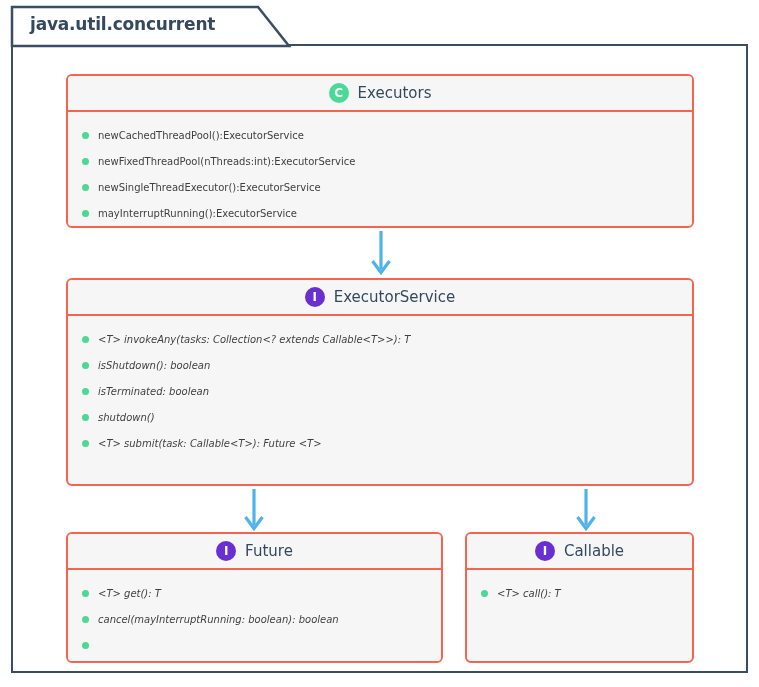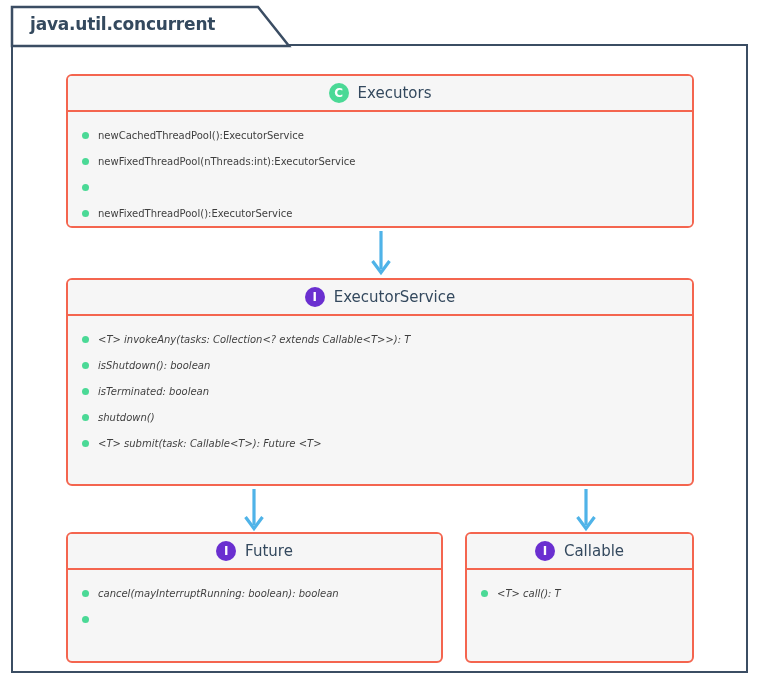--- a/index.html
+++ b/index.html
@@ -142,24 +142,25 @@
       <div class="member">
         <span class="member-dot"></span>
         <span class="member-text">newCachedThreadPool():ExecutorService</span>
       </div>
       <div class="member">
         <span class="member-dot"></span>
         <span class="member-text">newFixedThreadPool(nThreads:int):ExecutorService</span>
       </div>
       <div class="member">
         <span class="member-dot"></span>
-      </div>
-      <div class="member">
-        <span class="member-dot"></span>
-        <span class="member-text">newFixedThreadPool():ExecutorService</span>
+        <span class="member-text">newSingleThreadExecutor():ExecutorService</span>
+      </div>
+      <div class="member">
+        <span class="member-dot"></span>
+        <span class="member-text">mayInterruptRunning():ExecutorService</span>
       </div>
     </div>
   </div>
 
   <svg class="arrow-svg" style="left:370px; top:231px; width:22px; height:46px;" viewBox="0 0 22 46">
     <line x1="11" y1="0" x2="11" y2="38" stroke="#4fb3e8" stroke-width="3.2"></line>
     <path d="M 2.5 30 L 11 41.5 L 19.5 30" fill="none" stroke="#4fb3e8" stroke-width="3.2" stroke-linecap="butt" stroke-linejoin="miter"></path>
   </svg>
 
   <div class="cls" style="left:66px; top:278px; width:628px; height:208px;">
@@ -202,20 +203,24 @@
   </svg>
 
   <div class="cls" style="left:66px; top:532px; width:377px; height:131px;">
     <div class="cls-header">
       <span class="cls-badge iface-badge">I</span>
       <span class="cls-title">Future</span>
     </div>
     <div class="cls-body">
       <div class="member italic">
         <span class="member-dot"></span>
+        <span class="member-text">&lt;T&gt; get(): T</span>
+      </div>
+      <div class="member italic">
+        <span class="member-dot"></span>
         <span class="member-text">cancel(mayInterruptRunning: boolean): boolean</span>
       </div>
       <div class="member italic">
         <span class="member-dot"></span>
       </div>
     </div>
   </div>
 
   <div class="cls" style="left:465px; top:532px; width:229px; height:131px;">
     <div class="cls-header">

